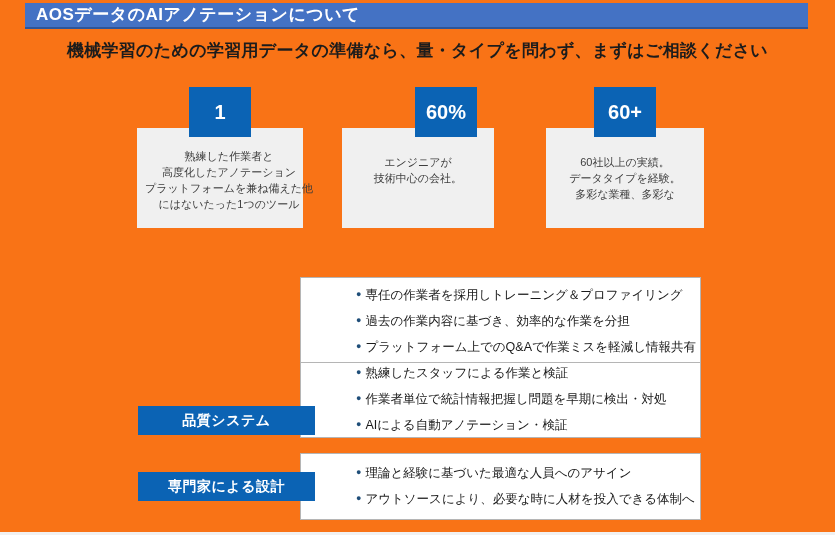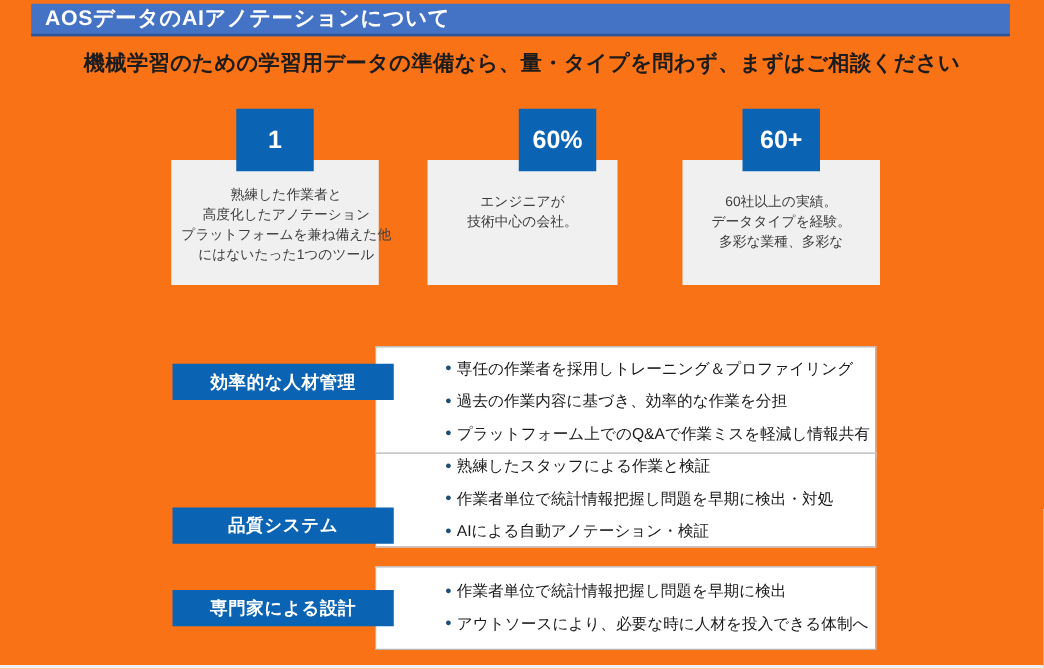--- a/index.html
+++ b/index.html
@@ -114,40 +114,39 @@
   <div class="stat-text text2">
     <div>エンジニアが</div>
     <div>技術中心の会社。</div>
   </div>
   <div class="stat-text text3">
     <div>60社以上の実績。</div>
     <div>データタイプを経験。</div>
     <div>多彩な業種、多彩な</div>
   </div>
 
-  <div class="feature-label label1">効率的な人材管理</div>
   <div class="feature-box box1">
     <ul class="bullets">
       <li><span class="dot">●</span><span>専任の作業者を採用しトレーニング＆プロファイリング</span></li>
       <li><span class="dot">●</span><span>過去の作業内容に基づき、効率的な作業を分担</span></li>
       <li><span class="dot">●</span><span>プラットフォーム上でのQ&amp;Aで作業ミスを軽減し情報共有</span></li>
     </ul>
   </div>
 
   <div class="feature-label label2">品質システム</div>
   <div class="feature-box box2">
     <ul class="bullets">
       <li><span class="dot">●</span><span>熟練したスタッフによる作業と検証</span></li>
       <li><span class="dot">●</span><span>作業者単位で統計情報把握し問題を早期に検出・対処</span></li>
       <li><span class="dot">●</span><span>AIによる自動アノテーション・検証</span></li>
     </ul>
   </div>
 
   <div class="feature-label label3">専門家による設計</div>
   <div class="feature-box box3">
     <ul class="bullets">
-      <li><span class="dot">●</span><span>作業者単位で統計情報把握し問題を早期に検出</span></li>
+      <li><span class="dot">●</span><span>理論と経験に基づいた最適な人員へのアサイン</span></li>
       <li><span class="dot">●</span><span>アウトソースにより、必要な時に人材を投入できる体制へ</span></li>
     </ul>
   </div>
 
   <div class="page-edge"></div>
 </div>
 
 </body></html>

